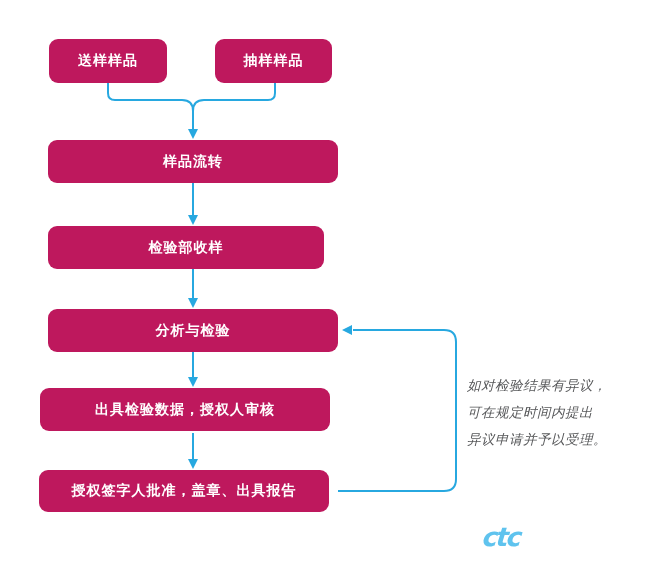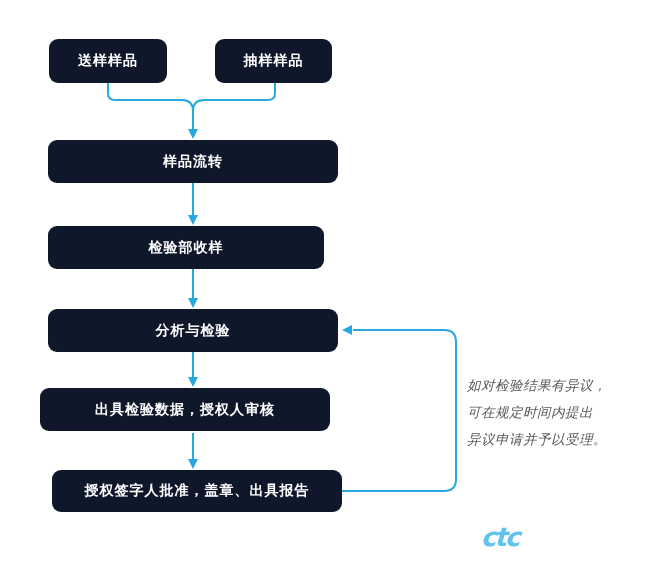--- a/index.html
+++ b/index.html
@@ -12,39 +12,39 @@
     font-family: "Liberation Sans", "DejaVu Sans", sans-serif;
   }
   .connector-layer {
     position: absolute;
     left: 0; top: 0;
     width: 665px; height: 561px;
     pointer-events: none;
   }
   .node {
     position: absolute;
-    background: #0f172a;
+    background: #be185d;
     color: #ffffff;
     border-radius: 9px;
     display: flex;
     align-items: center;
     justify-content: center;
     font-size: 14px;
     font-weight: bold;
     letter-spacing: 1px;
     text-align: center;
     box-sizing: border-box;
   }
   .node-1 { left: 49px;  top: 39px;  width: 118px; height: 44px; }
   .node-2 { left: 215px; top: 39px;  width: 117px; height: 44px; }
   .node-3 { left: 48px;  top: 140px; width: 290px; height: 43px; }
   .node-4 { left: 48px;  top: 226px; width: 276px; height: 43px; }
   .node-5 { left: 48px;  top: 309px; width: 290px; height: 43px; }
   .node-6 { left: 40px;  top: 388px; width: 290px; height: 43px; }
-  .node-7 { left: 52px;  top: 470px; width: 290px; height: 42px; }
+  .node-7 { left: 39px;  top: 470px; width: 290px; height: 42px; }
   .note {
     position: absolute;
     left: 467px;
     top: 372px;
     width: 192px;
     color: #57585a;
     font-size: 13.5px;
     line-height: 27px;
     letter-spacing: 0.5px;
     font-style: italic;

